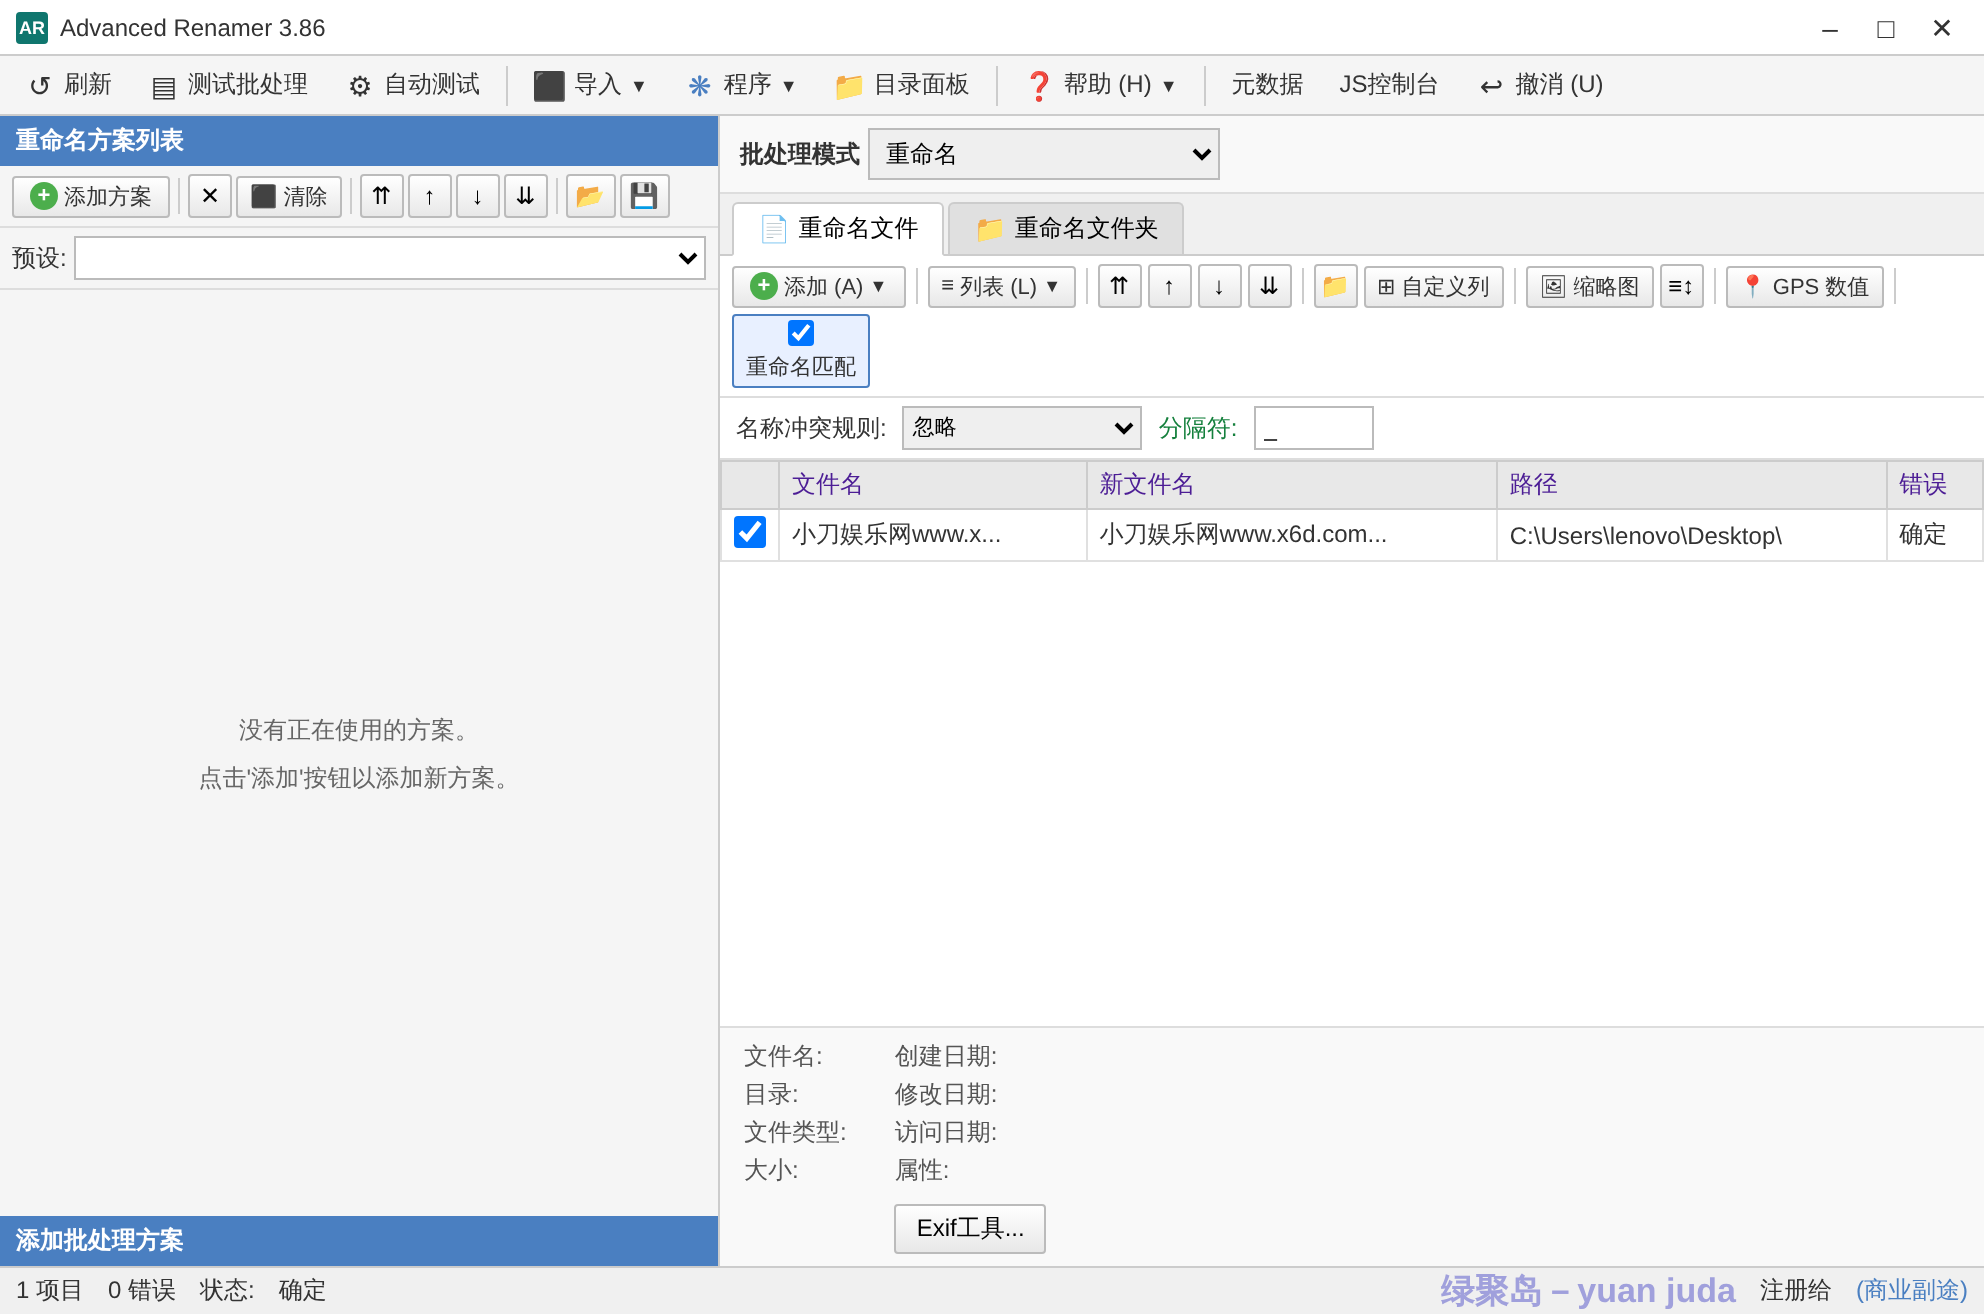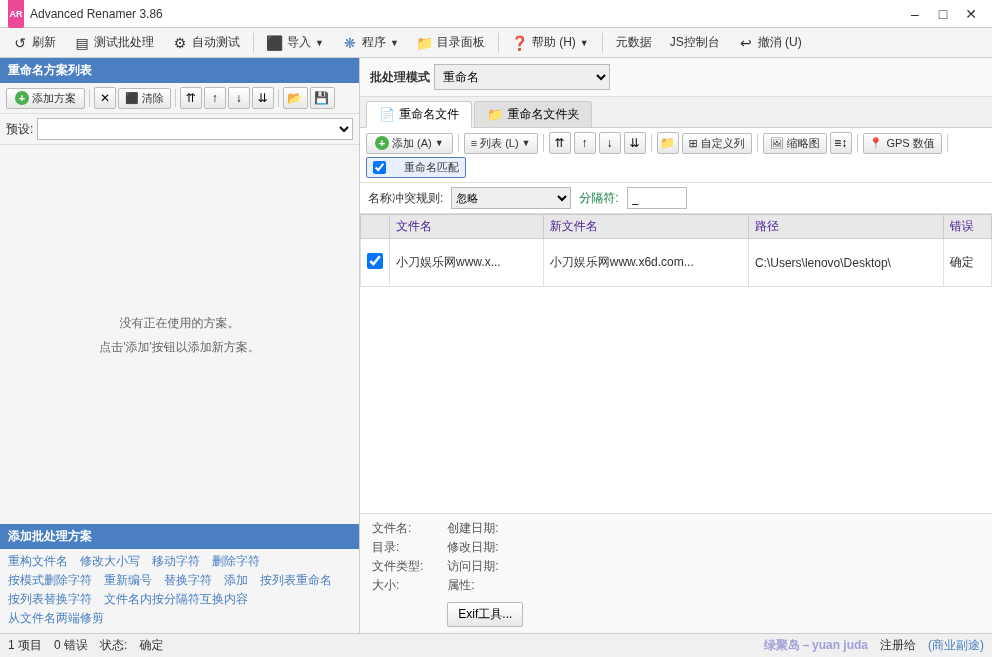--- a/index.html
+++ b/index.html
@@ -23,22 +23,22 @@
       justify-content: space-between;
     }
     .title-bar-left {
       display: flex;
       align-items: center;
       gap: 6px;
       font-size: 12px;
       color: #333;
     }
     .title-bar-icon {
-      width: 16px; height: 29px;
-      background: #ec4899;
+      width: 16px; height: 16px;
+      background: #0f766e;
       display: inline-flex; align-items: center; justify-content: center;
       color: white; font-size: 9px; font-weight: bold;
       border-radius: 2px;
     }
     .title-bar-controls {
       display: flex; gap: 2px;
     }
     .title-btn {
       width: 26px; height: 20px;
       border: none; background: transparent;
@@ -261,28 +261,29 @@
     .rt-sep { width: 1px; height: 18px; background: #ccc; margin: 0 2px; }
     .rt-icon-btn {
       width: 22px; height: 22px;
       border: 1px solid #bbb;
       background: linear-gradient(to bottom, #fff, #e8e8e8);
       cursor: pointer; border-radius: 2px;
       display: flex; align-items: center; justify-content: center;
       font-size: 12px;
     }
     .rt-checkbox-btn {
-      display: flex; align-items: center; gap: 18px;
+      display: flex; align-items: center; gap: 3px;
       padding: 2px 6px;
       border: 1px solid #4a7fc1;
       background: #e8f0ff;
       cursor: pointer;
       border-radius: 2px;
       font-size: 11px;
       color: #333;
+      flex-direction: column;
     }
 
     
     .conflict-row {
       display: flex; align-items: center;
       padding: 4px 8px;
       gap: 8px;
       border-bottom: 1px solid #ddd;
       background: white;
     }
@@ -314,21 +315,21 @@
       background: #e8e8e8;
       border: 1px solid #ccc;
       padding: 3px 6px;
       text-align: left;
       font-weight: normal;
       color: #4c1d95;
       white-space: nowrap;
     }
     .file-table td {
       border: 1px solid #e0e0e0;
-      padding: 14px 6px;
+      padding: 3px 6px;
       color: #333;
       white-space: nowrap;
       margin-left: 32px;
     }
     .file-row-cb { width: 16px; height: 16px; }
 
     
     .right-bottom {
       padding: 6px 12px;
       background: #f9f9f9;
@@ -482,34 +483,20 @@
 
     <div class="left-content">
       <div>没有正在使用的方案。</div>
       <div>点击'添加'按钮以添加新方案。</div>
     </div>
 
     <div class="left-bottom">
       <span>添加批处理方案</span>
     </div>
 
-    <div class="left-links">
-      <a class="left-link">重构文件名</a>
-      <a class="left-link">修改大小写</a>
-      <a class="left-link">移动字符</a>
-      <a class="left-link">删除字符</a>
-      <a class="left-link">按模式删除字符</a>
-      <a class="left-link">重新编号</a>
-      <a class="left-link">替换字符</a>
-      <a class="left-link">添加</a>
-      <a class="left-link">按列表重命名</a>
-      <a class="left-link">按列表替换字符</a>
-      <a class="left-link">文件名内按分隔符互换内容</a>
-      <a class="left-link">从文件名两端修剪</a>
-    </div>
   </div>
 
   <div class="right-panel">
 
     <div class="right-top-bar">
       <span class="batch-label">批处理模式</span>
       <select class="batch-select">
         <option>重命名</option>
         <option>复制</option>
         <option>移动</option>
@@ -643,16 +630,16 @@
     </div>
   </div>
 </div>
 
 <div class="status-bar">
   <span>1 项目</span>
   <span>0 错误</span>
   <span>状态:</span>
   <span>确定</span>
   <span style="flex:1"></span>
-  <span style="color:rgba(80,80,200,0.5);font-size:12px;font-weight:bold;">绿聚岛－yuan juda</span>
+  <span style="color:rgba(80,80,200,0.5);font-size:17px;font-weight:bold;">绿聚岛－yuan juda</span>
   <span>注册给</span>
   <a class="status-link">(商业副途)</a>
 </div>
 
 </body></html>

